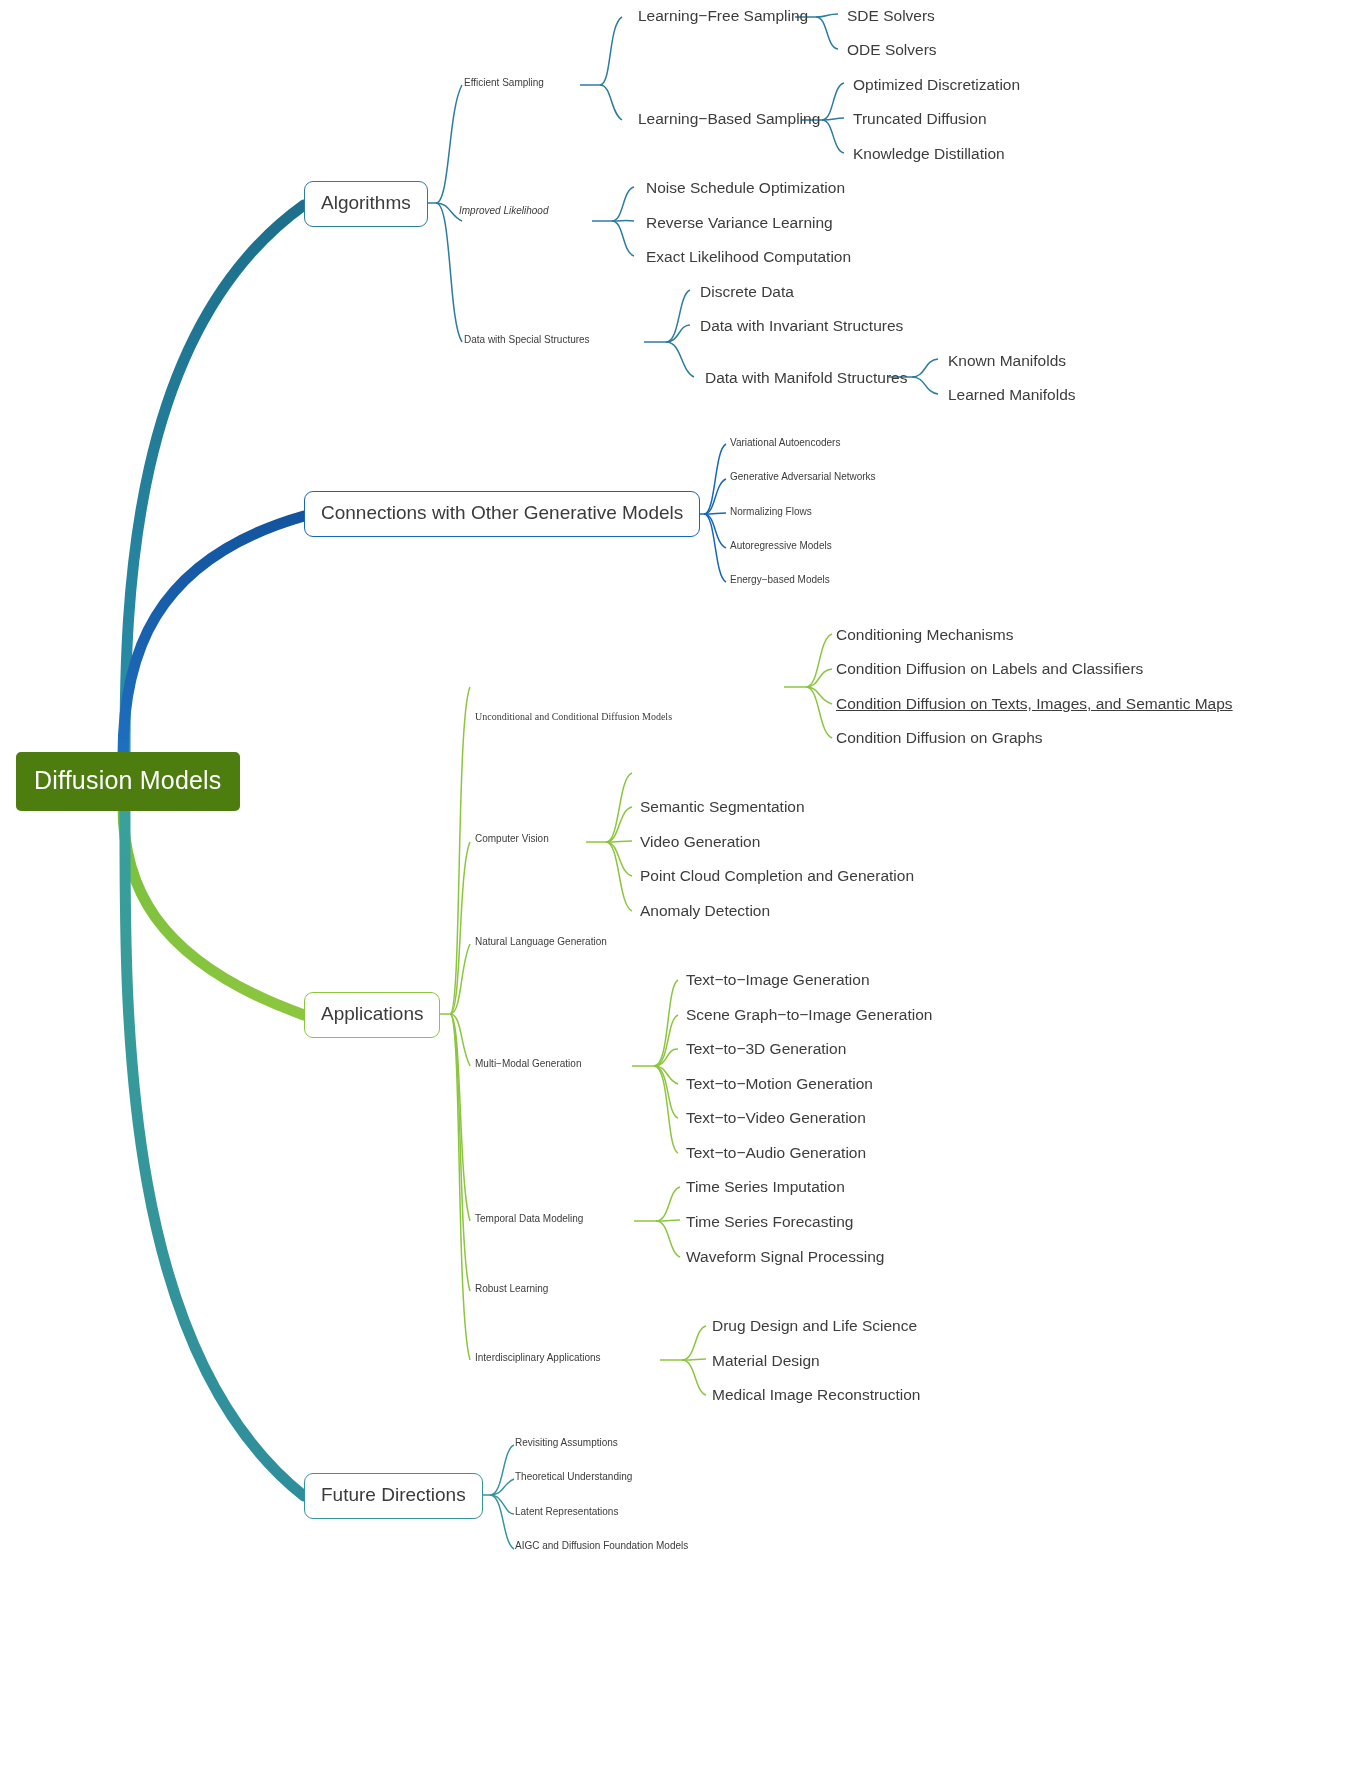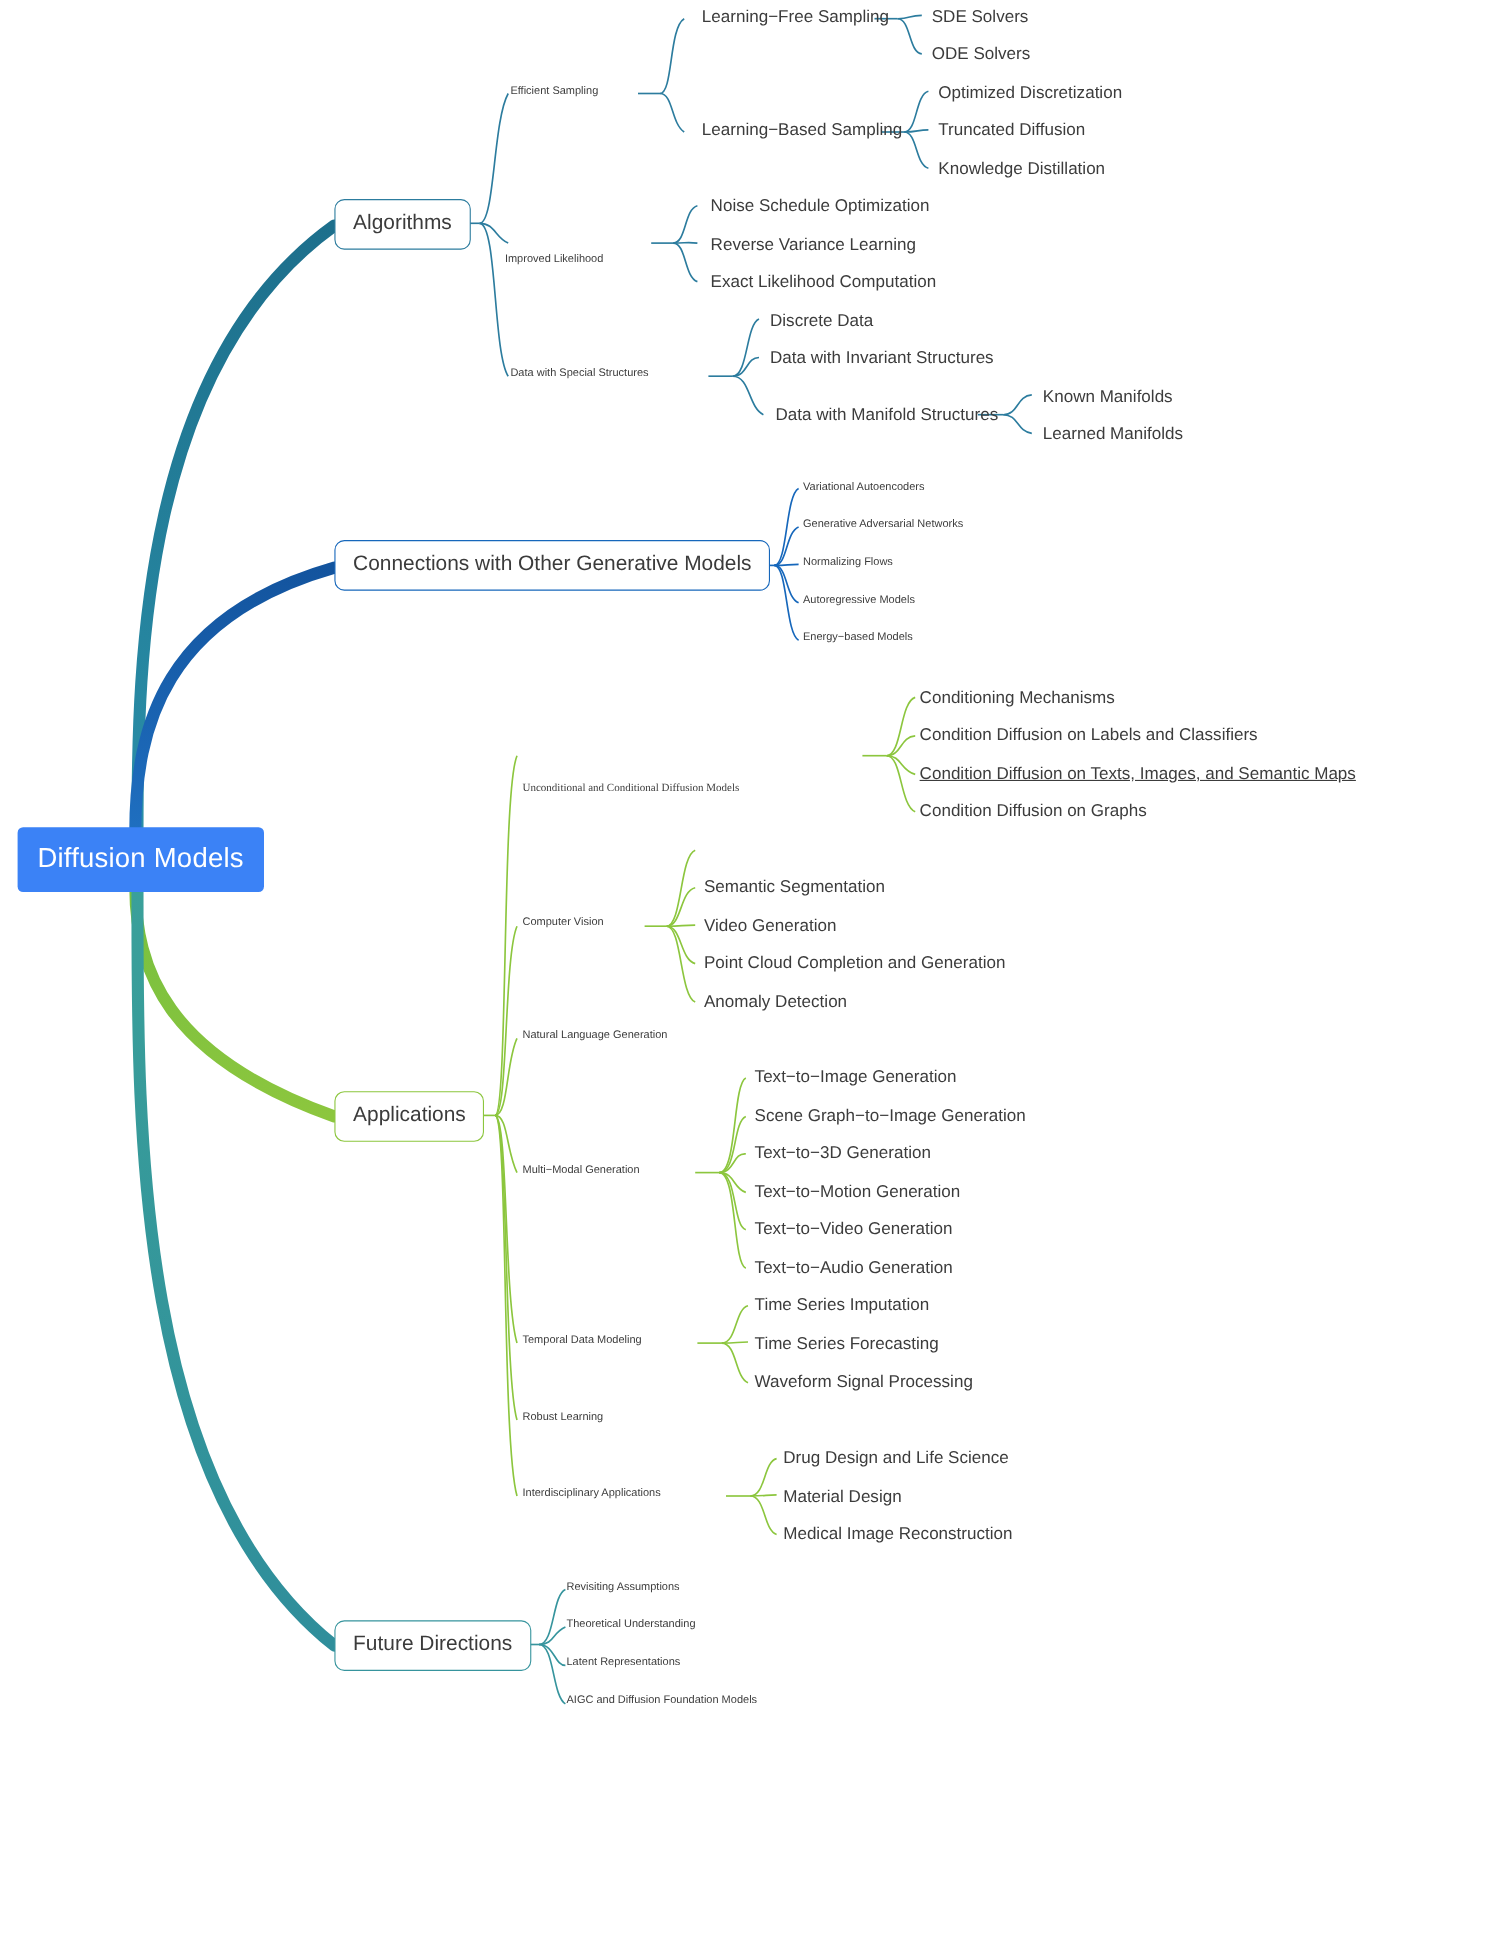--- a/index.html
+++ b/index.html
@@ -28,21 +28,21 @@
     height: 1770px;
     pointer-events: none;
   }
   .node {
     position: absolute;
     white-space: nowrap;
     box-sizing: border-box;
   }
   
   .node.root {
-    background: #3b82f6;
+    background: #4d7c0f;
     color: #ffffff;
     border-radius: 5px;
     font-size: 25px;
     padding: 14px 18px 16px 18px;
     letter-spacing: 0.2px;
   }
   
   .node.branch {
     background: #ffffff;
     border: 1.6px solid #2b7fb8;
@@ -210,21 +210,21 @@
     <span>Applications</span>
   </div>
 
   <div class="node branch future" style="left:304px; top:1473px;">
     <span>Future Directions</span>
   </div>
 
   <div class="node leaf l2" style="left:464px; top:75px;">
     <span>Efficient Sampling</span>
   </div>
-  <div class="node leaf l2" style="left:459px; top:228px;">
+  <div class="node leaf l2" style="left:459px; top:203px;font-style:italic;">
     <span>Improved Likelihood</span>
   </div>
   <div class="node leaf l2" style="left:464px; top:332px;">
     <span>Data with Special Structures</span>
   </div>
 
   <div class="node leaf l3" style="left:638px; top:5px;">
     <span>Learning−Free Sampling</span>
   </div>
   <div class="node leaf l3" style="left:638px; top:108px;">

